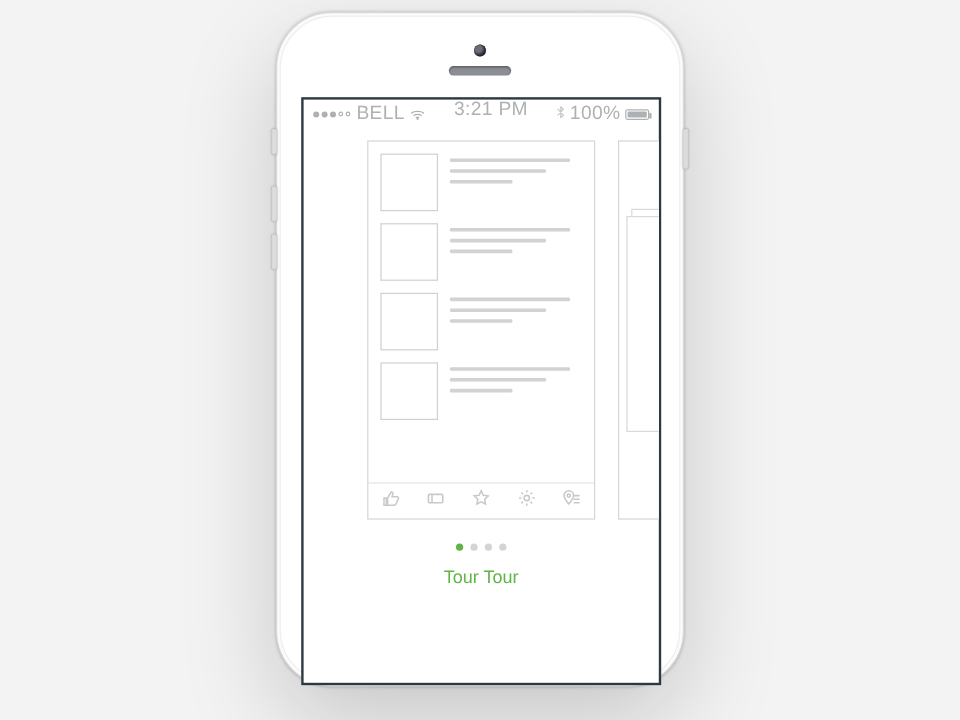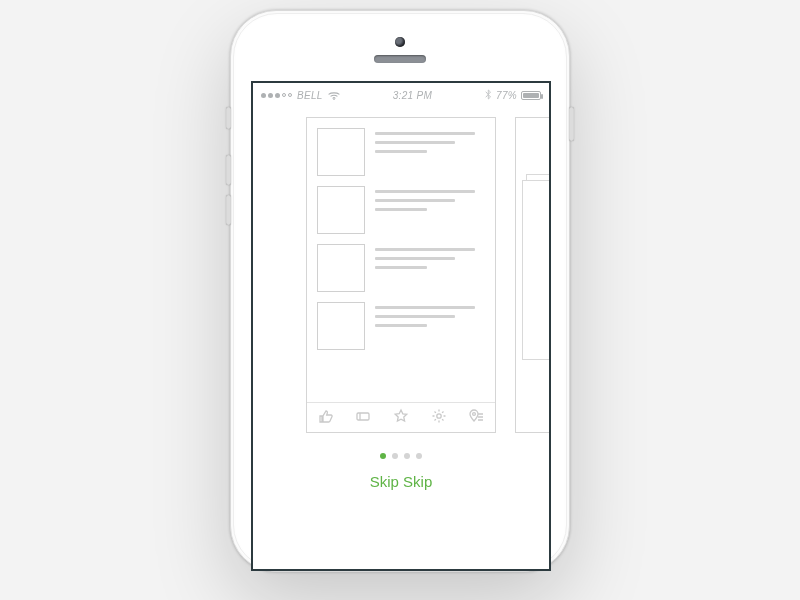--- a/index.html
+++ b/index.html
@@ -65,27 +65,25 @@
     background: #ffffff;
     margin: 0 auto;
     position: relative;
     overflow: hidden;
   }
 
   
   .status-bar {
     height: 24px;
     display: flex;
-    align-items: center;
     justify-content: space-between;
     padding: 0 8px;
-    font-size: 10px;
+    font-size: 16px;
     color: #aeb1b3;
     letter-spacing: .3px;
-    font-style: italic;
   }
   .sb-left { display:flex; align-items:center; gap:5px; }
   .dots { display:flex; gap:2px; }
   .dots span { width:5px; height:5px; border-radius:50%; background:#aeb1b3; display:block; }
   .dots span.hollow { background:transparent; border:1px solid #aeb1b3; width:4px; height:4px; }
   .wifi {
     width: 12px; height: 9px; display:inline-block; position:relative;
   }
   .wifi svg { display:block; }
   .sb-center { font-weight:500; }
@@ -183,21 +181,21 @@
             </svg>
         </span>
       </div>
       <div class="sb-center">3:21 PM</div>
       <div class="sb-right">
         <span class="bt">
           <svg width="7" height="11" viewBox="0 0 7 11">
               <path d="M1 3 L5.5 8 L3.3 10 V1 L5.5 3 L1 8" fill="none" stroke="#c5c7c9" stroke-width="1" stroke-linejoin="round" stroke-linecap="round"></path>
             </svg>
         </span>
-        <span>77%</span>
+        <span>100%</span>
         <span class="battery">
             <span class="fill"></span>
           </span>
       </div>
     </div>
 
     <div class="tour-cards">
       <div class="card main">
         <div class="list-item">
           <div class="thumb"></div>
@@ -262,16 +260,16 @@
     </div>
 
     <div class="pagination">
       <span class="dot active"></span>
       <span class="dot"></span>
       <span class="dot"></span>
       <span class="dot"></span>
     </div>
 
 
-    <div class="skip">Skip Skip</div>
+    <div class="skip">Tour Tour</div>
 
   </div>
 </div>
 
 </body></html>

